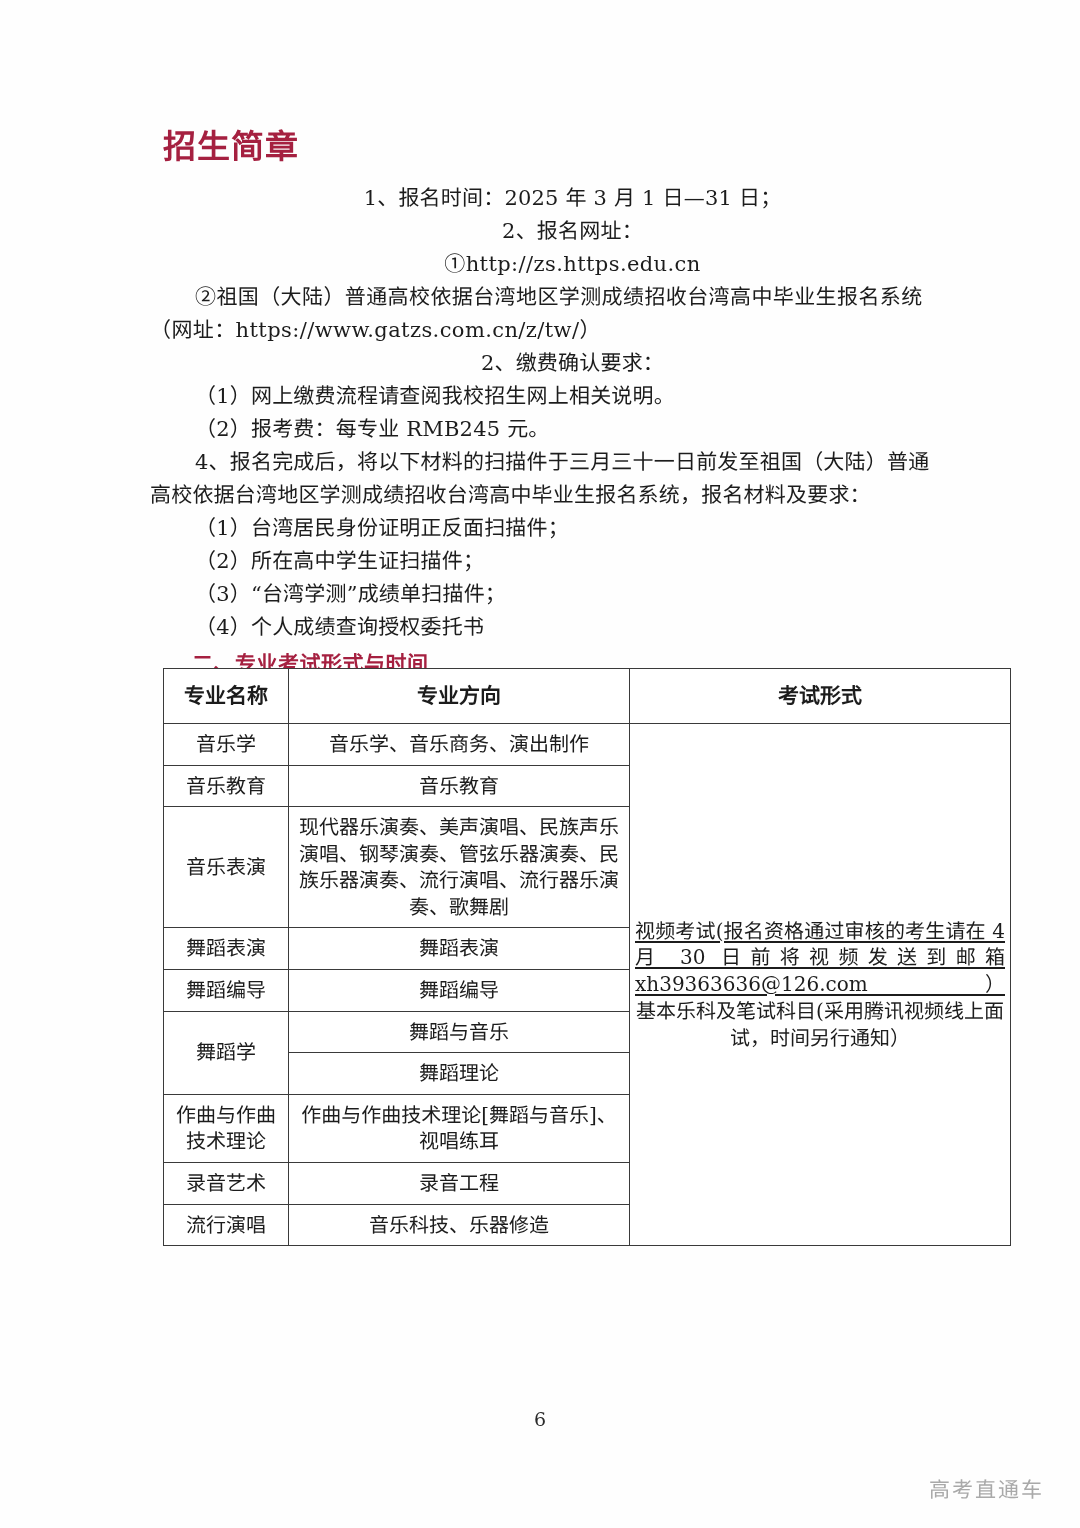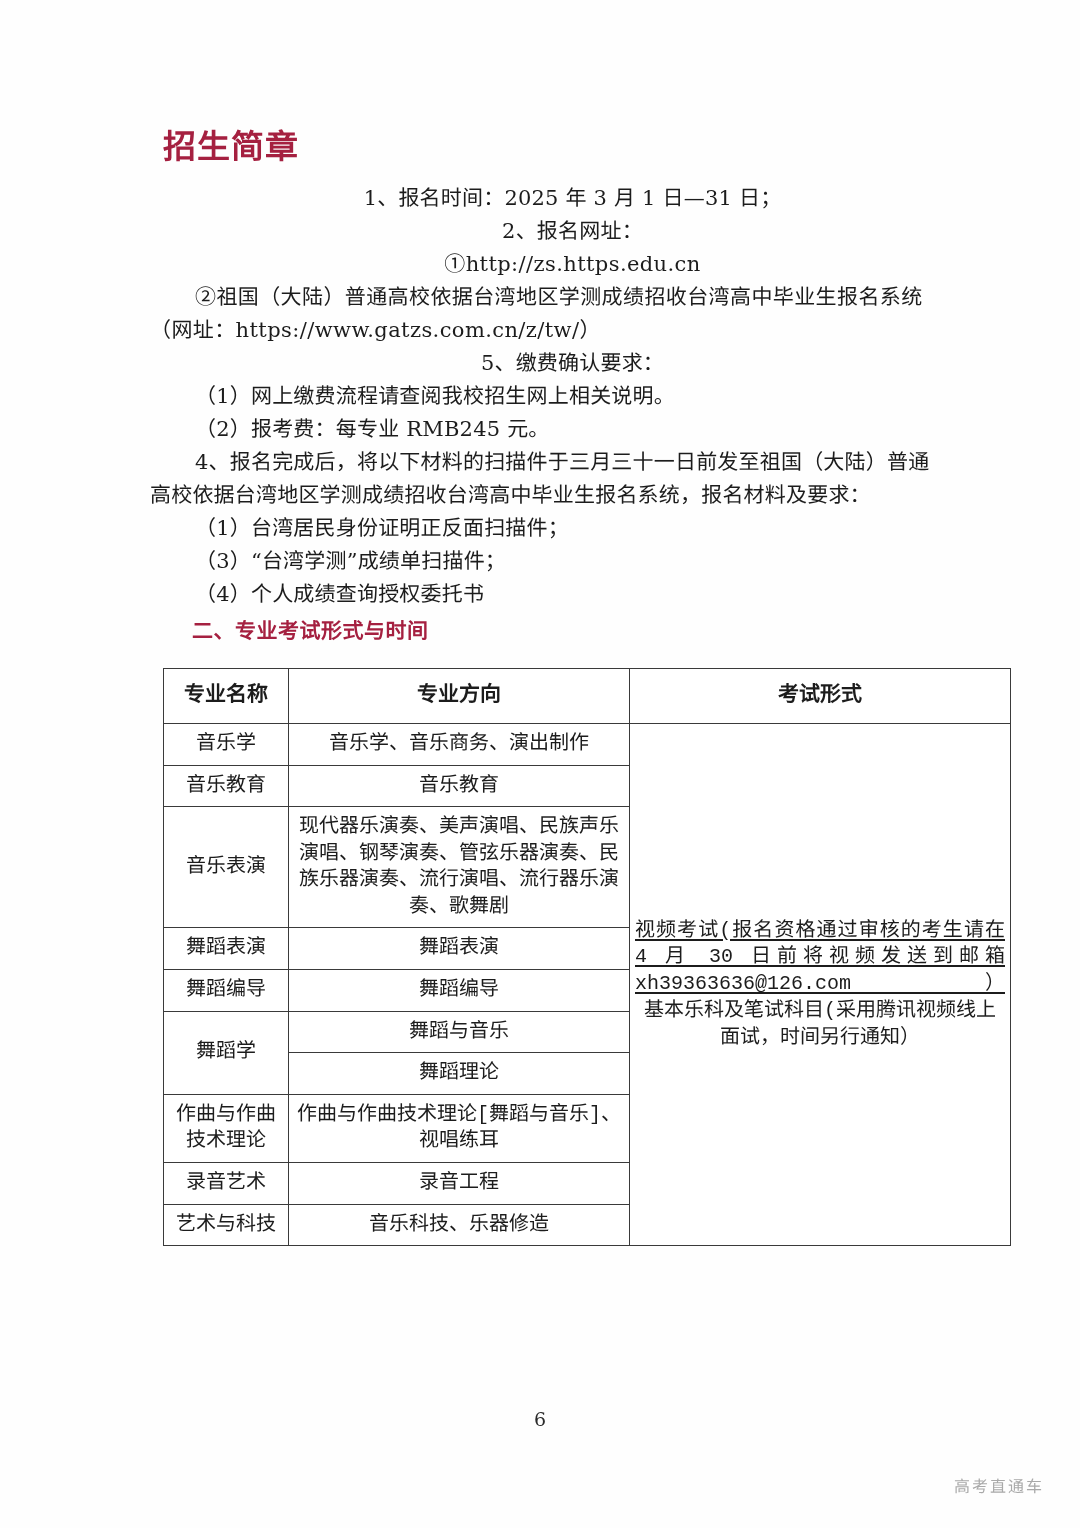--- a/index.html
+++ b/index.html
@@ -88,21 +88,20 @@
   }
   table.exam-table td, table.exam-table th {
     border: 1.6px solid #3a3a3a;
     text-align: center;
     vertical-align: middle;
     font-size: 20px;
     line-height: 1.33;
     font-weight: normal;
     padding: 7px 5px;
     color: #1c1c1c;
-    font-family: Liberation Mono, monospace;
   }
   table.exam-table th {
     font-weight: bold;
     font-size: 21px;
     padding: 13px 5px;
   }
   .col-a { width: 125px; }
   .col-b { width: 341px; }
   .col-c { width: 381px; }
 
@@ -134,44 +133,45 @@
     top: 1408px;
     text-align: center;
     font-size: 19px;
     color: #2a2a2a;
   }
   .watermark {
     position: absolute;
     right: 36px;
     top: 1473px;
     font-family: "DejaVu Sans", "Liberation Sans", sans-serif;
-    font-size: 16px;
+    font-size: 21px;
     color: #a9a9a9;
     letter-spacing: 2px;
   }
 </style>
 </head>
 <body>
 
 <div class="page">
 
   <div class="doc-title">招生简章</div>
 
   <div class="content">
 
 
     <p class="para indent-1">1、报名时间：2025 年 3 月 1 日—31 日；</p>
     <p class="para indent-1">2、报名网址：</p>
     <p class="para indent-1 mono-ascii">①http://zs.https.edu.cn</p>
     <p class="para hang mono-ascii">②祖国（大陆）普通高校依据台湾地区学测成绩招收台湾高中毕业生报名系统（网址：https://www.gatzs.com.cn/z/tw/）</p>
-    <p class="para indent-1">5、缴费确认要求：</p>
+    <p class="para indent-1">2、缴费确认要求：</p>
     <p class="para indent-2">（1）网上缴费流程请查阅我校招生网上相关说明。</p>
     <p class="para indent-2">（2）报考费：每专业 RMB245 元。</p>
     <p class="para hang">4、报名完成后，将以下材料的扫描件于三月三十一日前发至祖国（大陆）普通高校依据台湾地区学测成绩招收台湾高中毕业生报名系统，报名材料及要求：</p>
     <p class="para indent-2">（1）台湾居民身份证明正反面扫描件；</p>
+    <p class="para indent-2">（2）所在高中学生证扫描件；</p>
     <p class="para indent-2">（3）“台湾学测”成绩单扫描件；</p>
     <p class="para indent-2">（4）个人成绩查询授权委托书</p>
 
     <p class="sec-heading second">二、专业考试形式与时间</p>
   </div>
 
   <div class="exam-table-wrap">
     <table class="exam-table">
       <colgroup>
         <col class="col-a">
@@ -219,21 +219,21 @@
         </tr>
         <tr>
           <td>作曲与作曲技术理论</td>
           <td>作曲与作曲技术理论[舞蹈与音乐]、视唱练耳</td>
         </tr>
         <tr>
           <td>录音艺术</td>
           <td>录音工程</td>
         </tr>
         <tr>
-          <td>艺术与科技</td>
+          <td>流行演唱</td>
           <td>音乐科技、乐器修造</td>
         </tr>
       </tbody>
     </table>
   </div>
 
   <div class="page-number">6</div>
   <div class="watermark">高考直通车</div>
 
 </div>

